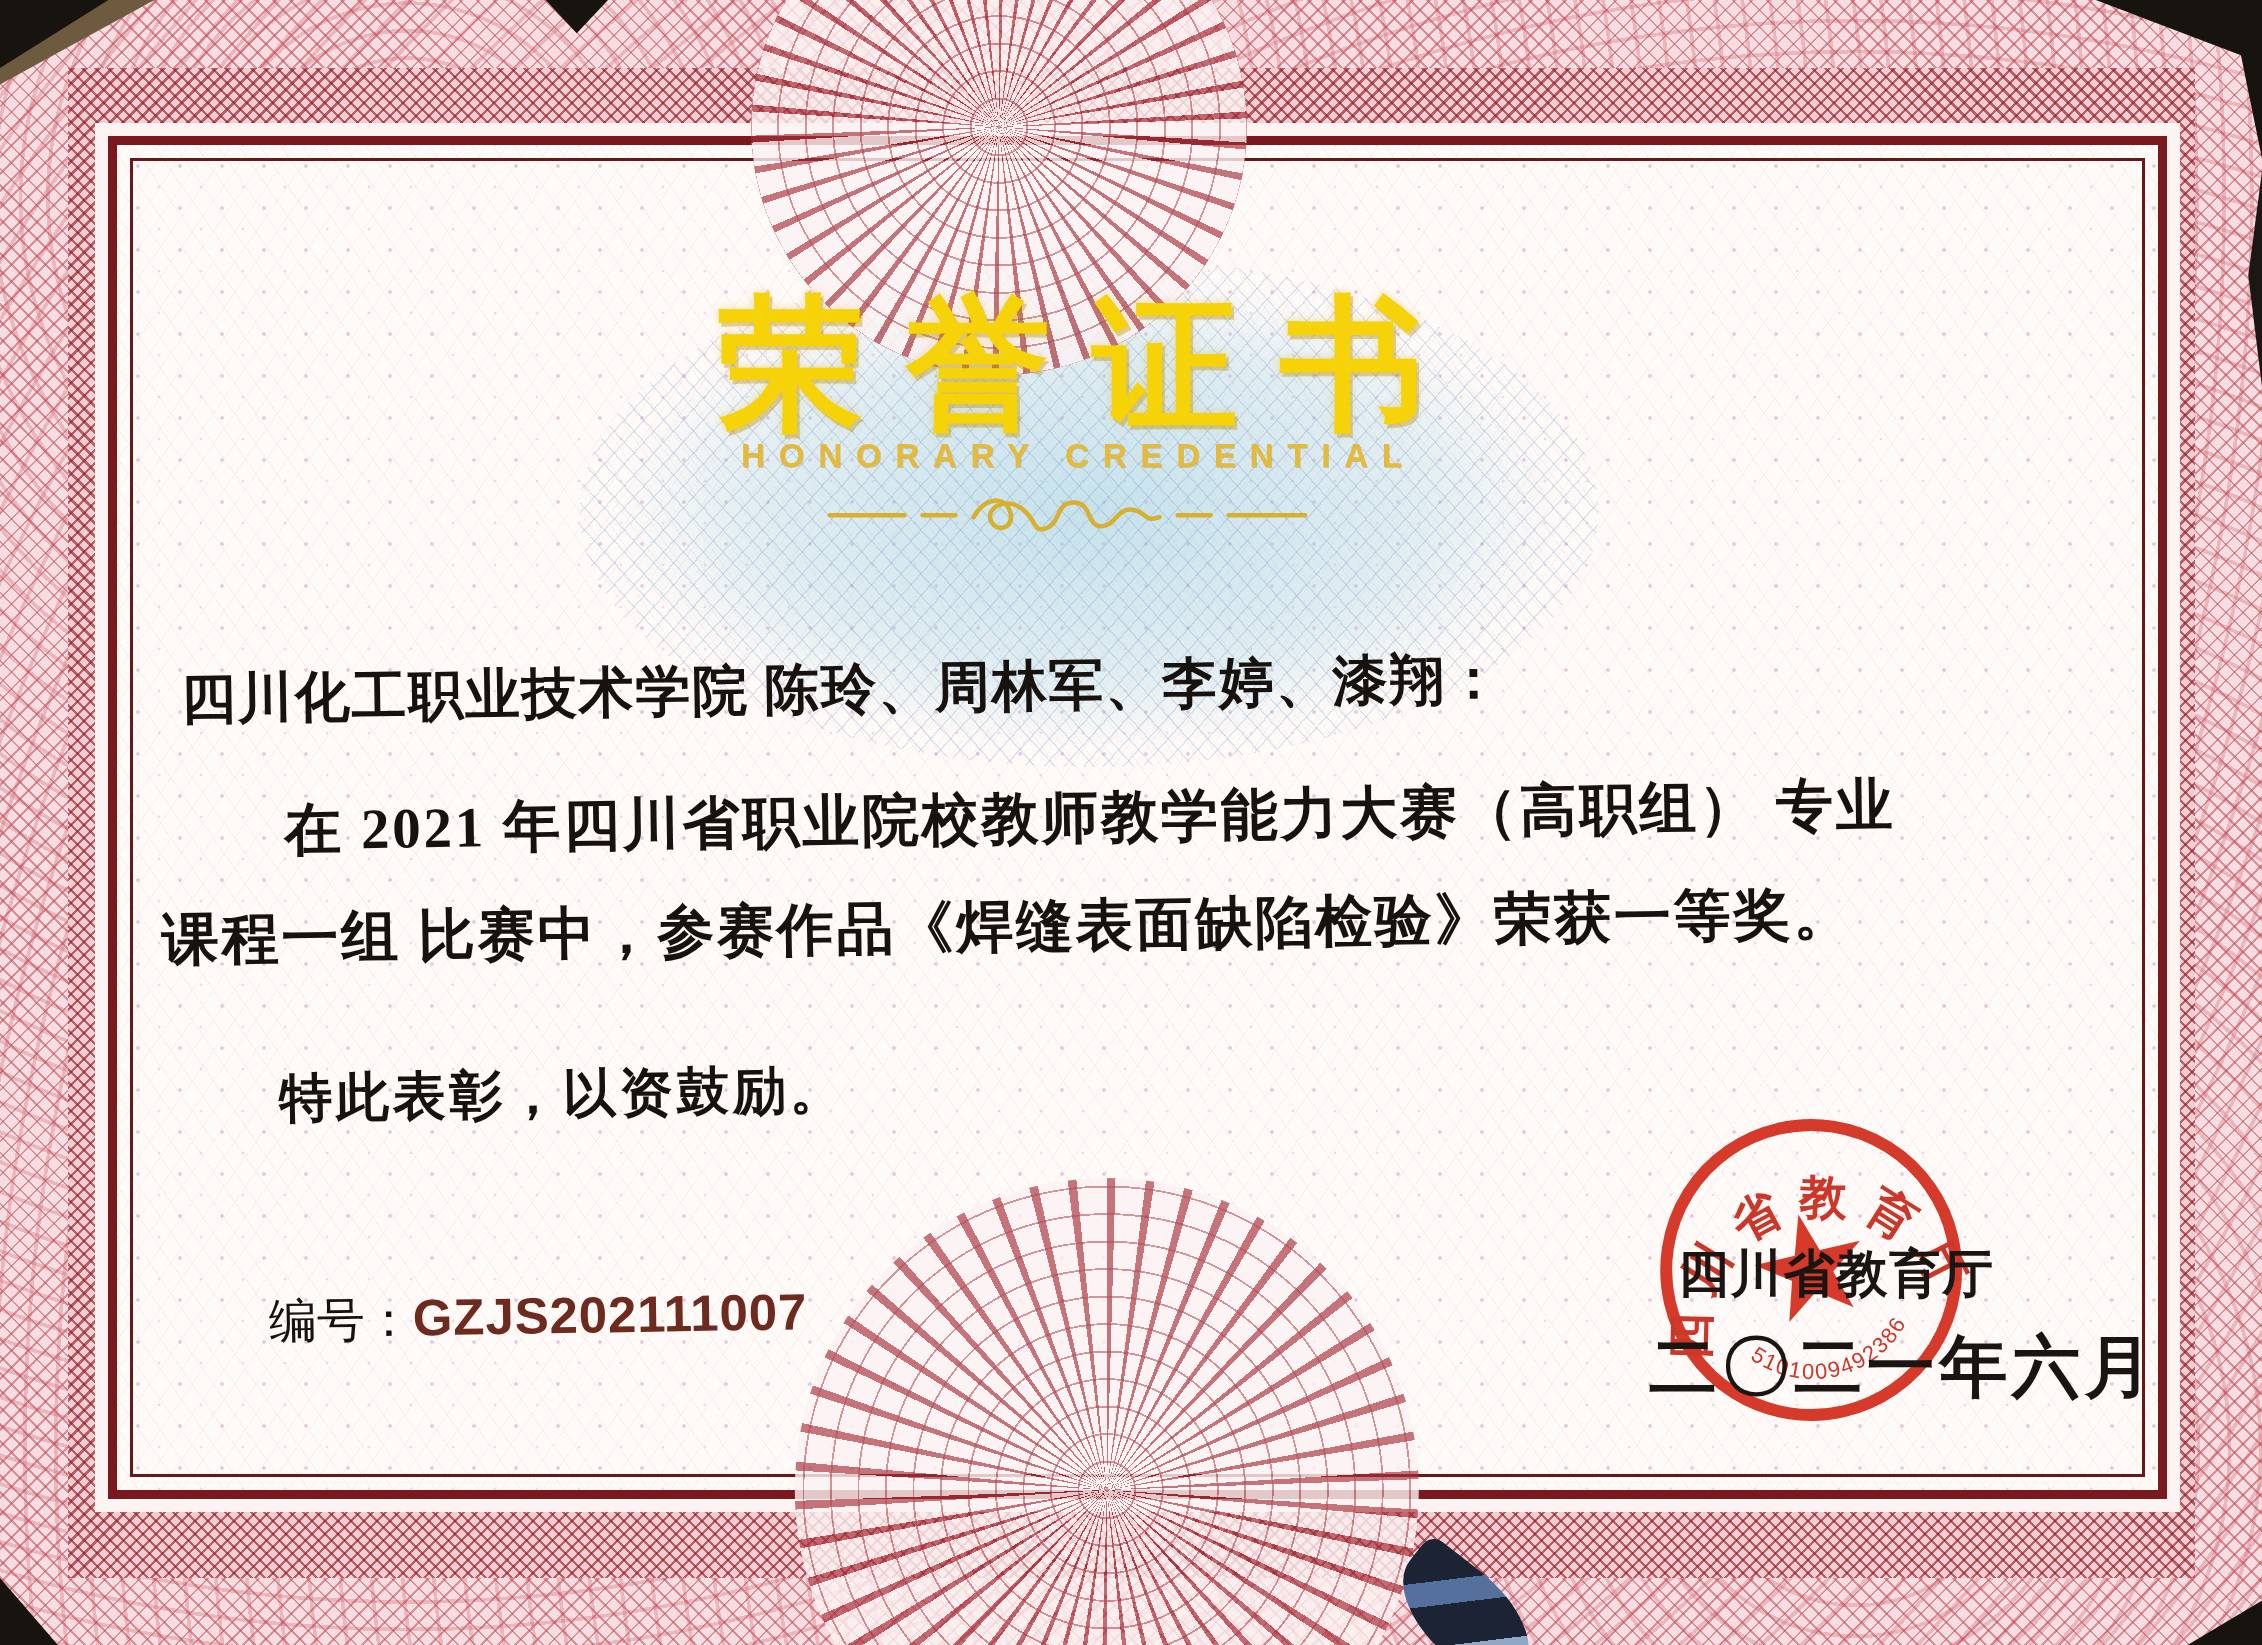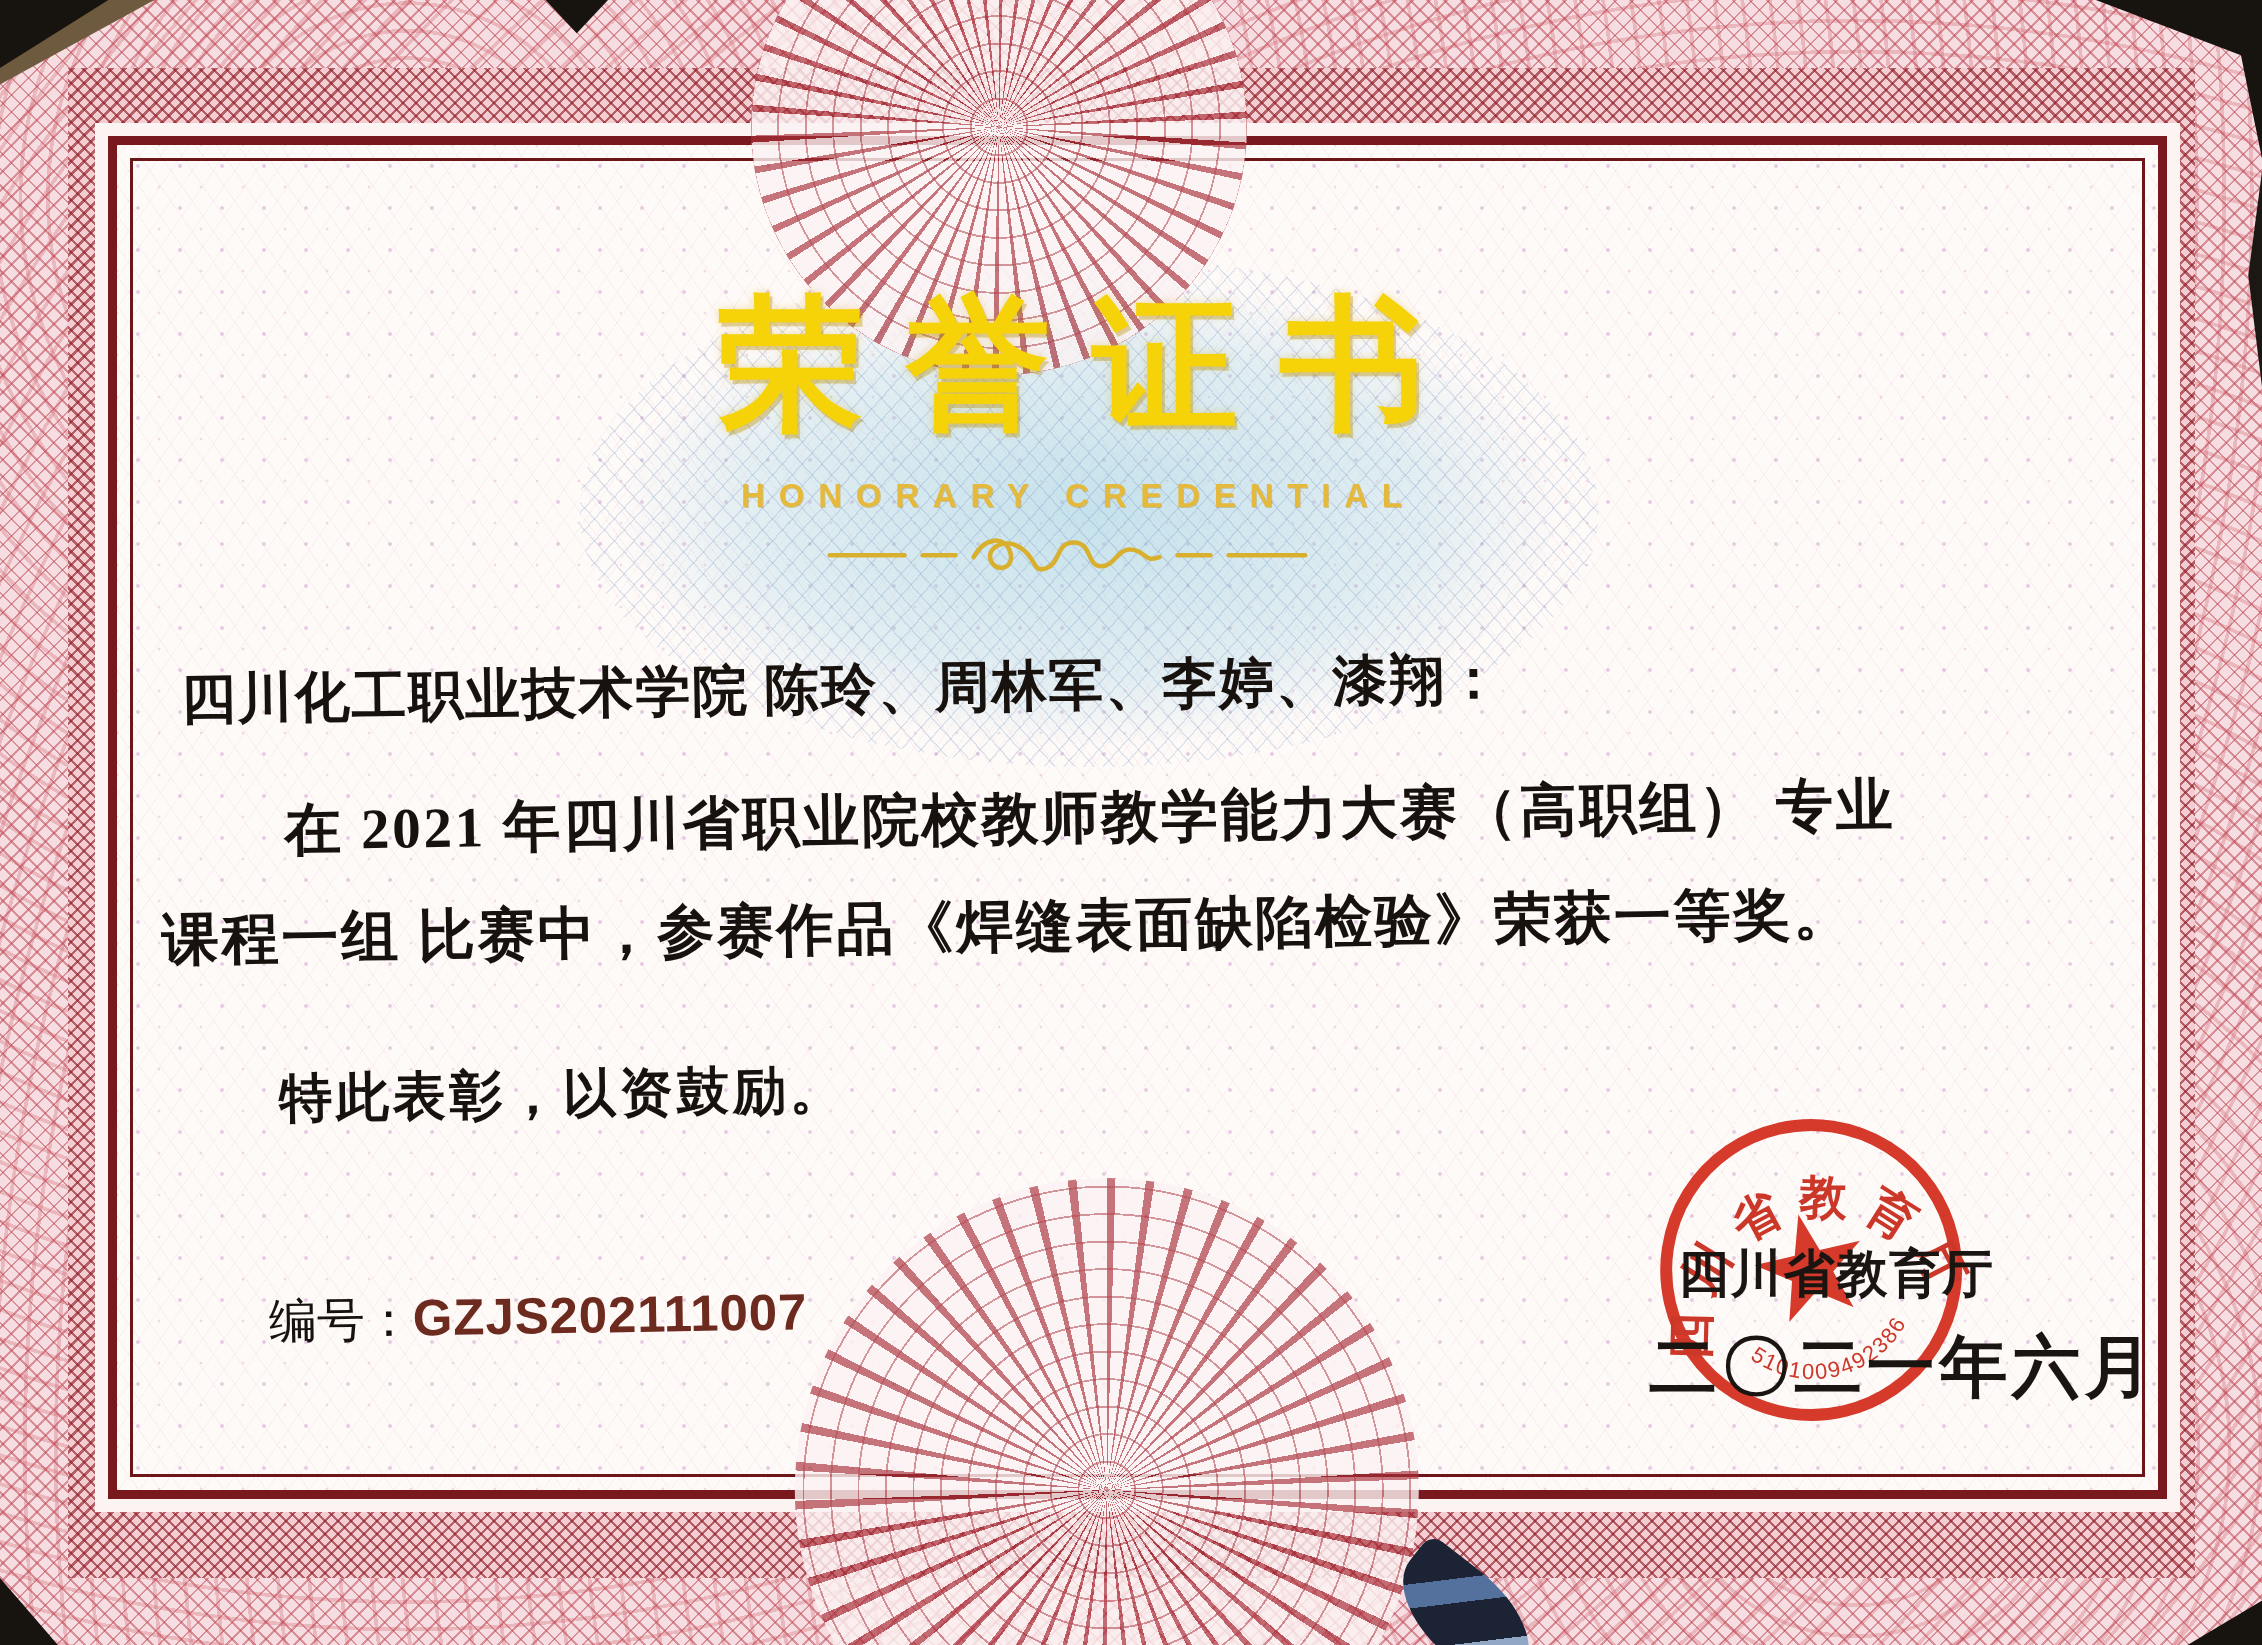--- a/index.html
+++ b/index.html
@@ -80,21 +80,20 @@
 
   
   .title-block{position:absolute;left:0;right:0;top:147px;text-align:center;z-index:3;transform:translateX(-66px);}
   .cert-title{
     font-family:"Liberation Sans","DejaVu Sans",sans-serif;
     font-size:145px;font-weight:700;line-height:1;
     color:#f6d309;letter-spacing:42px;margin-right:-42px;
     text-shadow:2.8px 3.7px 0 rgba(181,140,8,.35), 0 0 9.2px rgba(214,170,20,.35);
   }
   .cert-subtitle{
-    margin-top:40px;
     font-family:"Liberation Sans","DejaVu Sans",sans-serif;
     font-size:33px;font-weight:bold;color:#e4b93c;letter-spacing:13.8px;margin-right:-13.8px;
     text-shadow:0.9px 0.9px 0 rgba(180,140,30,.4);
   }
   .flourish{margin-top:13px;}
 
   
   .body-rotor{position:absolute;inset:0;transform:rotate(-0.9deg);transform-origin:50% 50%;z-index:4;}
   .bodyline{
     position:absolute;color:#18120f;white-space:nowrap;

